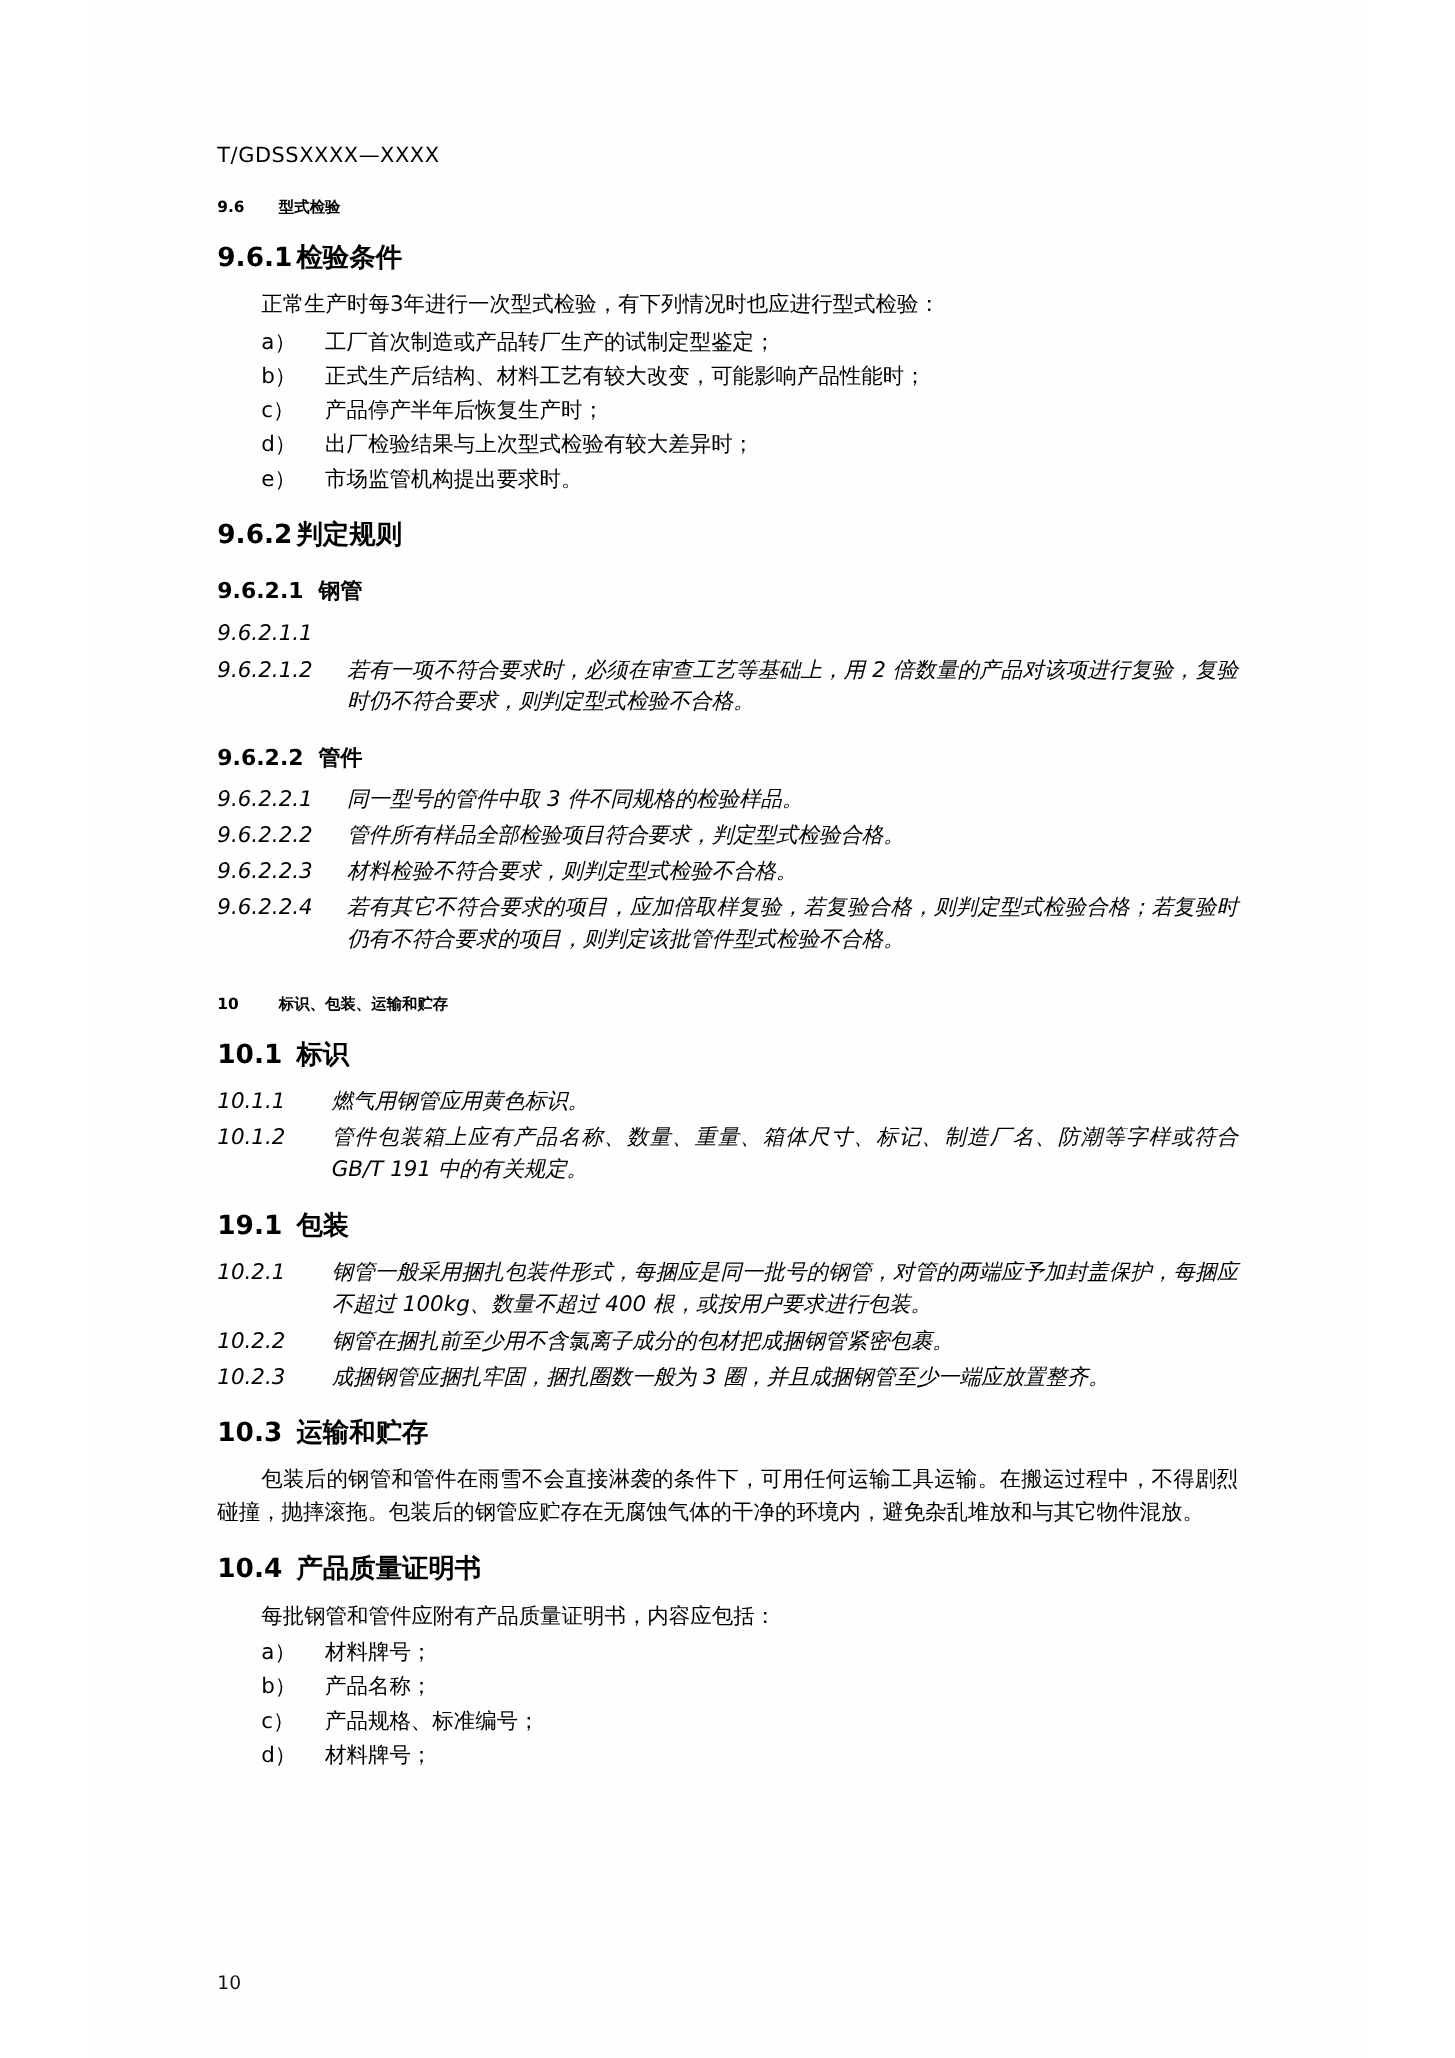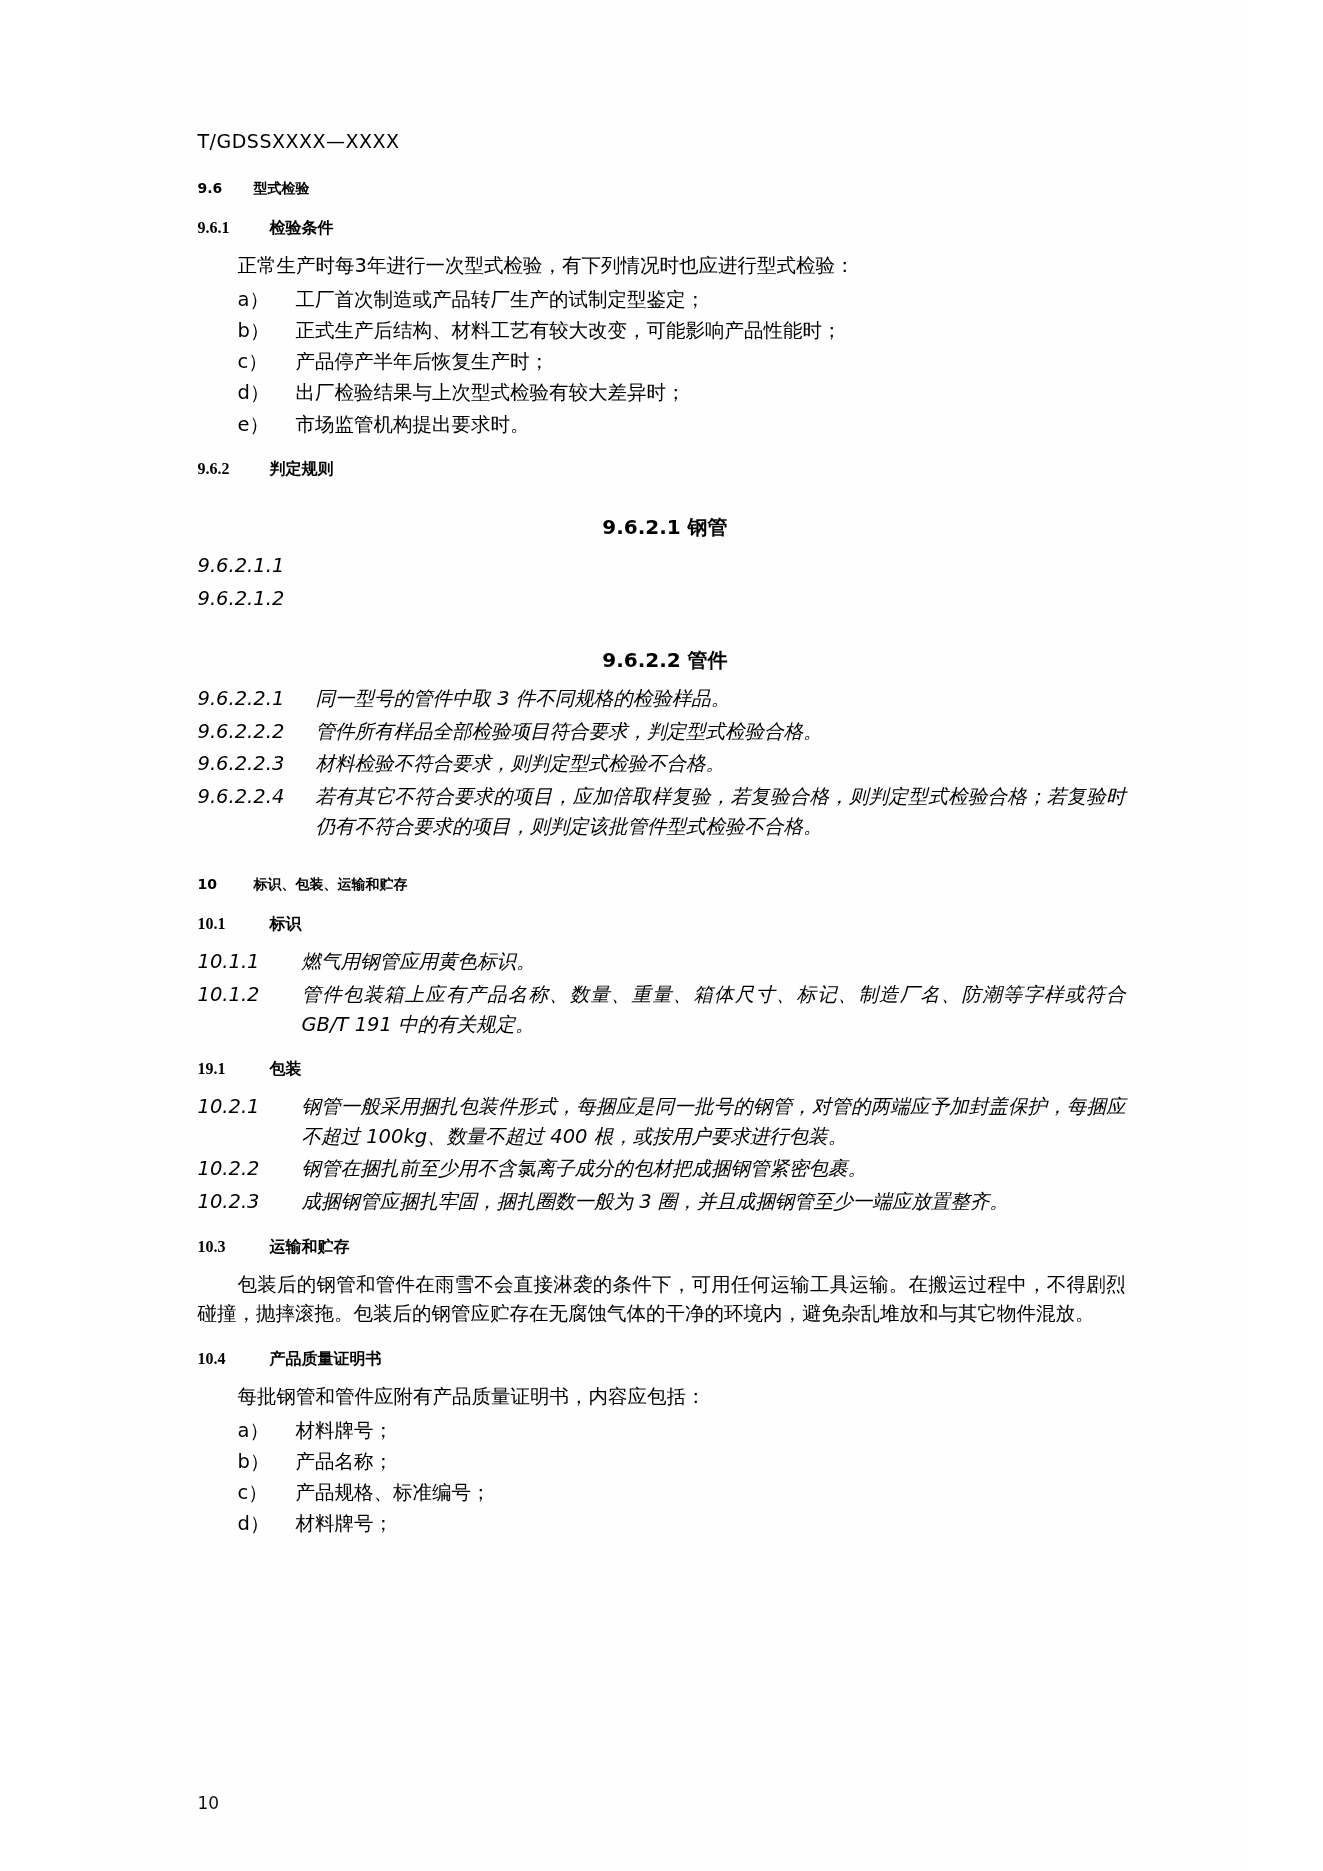--- a/index.html
+++ b/index.html
@@ -29,34 +29,32 @@
   .h2 {
     font-size: 14px;
     font-weight: bold;
     margin: 22px 0 14px 0;
   }
   .h2 .num {
     display: inline-block;
     min-width: 56px;
   }
   .h3 {
-    font-size: 16px;
+    font-size: 24px;
     font-weight: bold;
     margin: 20px 0 12px 0;
-    font-family: Liberation Serif, serif;
   }
   .h3 .num {
     display: inline-block;
     min-width: 72px;
   }
   .h4 {
     font-size: 20px;
     font-weight: bold;
-    margin: 34px 0 10px 0;
-    text-align: center;
+    margin: 22px 0 10px 0;
   }
   .h4 .num {
     display: inline-block;
     min-width: 92px;
   }
   .para {
     font-size: 19.5px;
     line-height: 1.52;
     margin: 4px 0;
     text-align: justify;
@@ -154,20 +152,21 @@
 
   <div class="h4">
     <span class="num">9.6.2.1</span><span>钢管</span>
   </div>
 
   <div class="numbered">
     <span class="lbl wide">9.6.2.1.1</span>
   </div>
   <div class="numbered">
     <span class="lbl wide">9.6.2.1.2</span>
+    <span class="txt">若有一项不符合要求时，必须在审查工艺等基础上，用 2 倍数量的产品对该项进行复验，复验时仍不符合要求，则判定型式检验不合格。</span>
   </div>
 
   <div class="h4">
     <span class="num">9.6.2.2</span><span>管件</span>
   </div>
 
   <div class="numbered">
     <span class="lbl wide">9.6.2.2.1</span>
     <span class="txt">同一型号的管件中取 3 件不同规格的检验样品。</span>
   </div>

